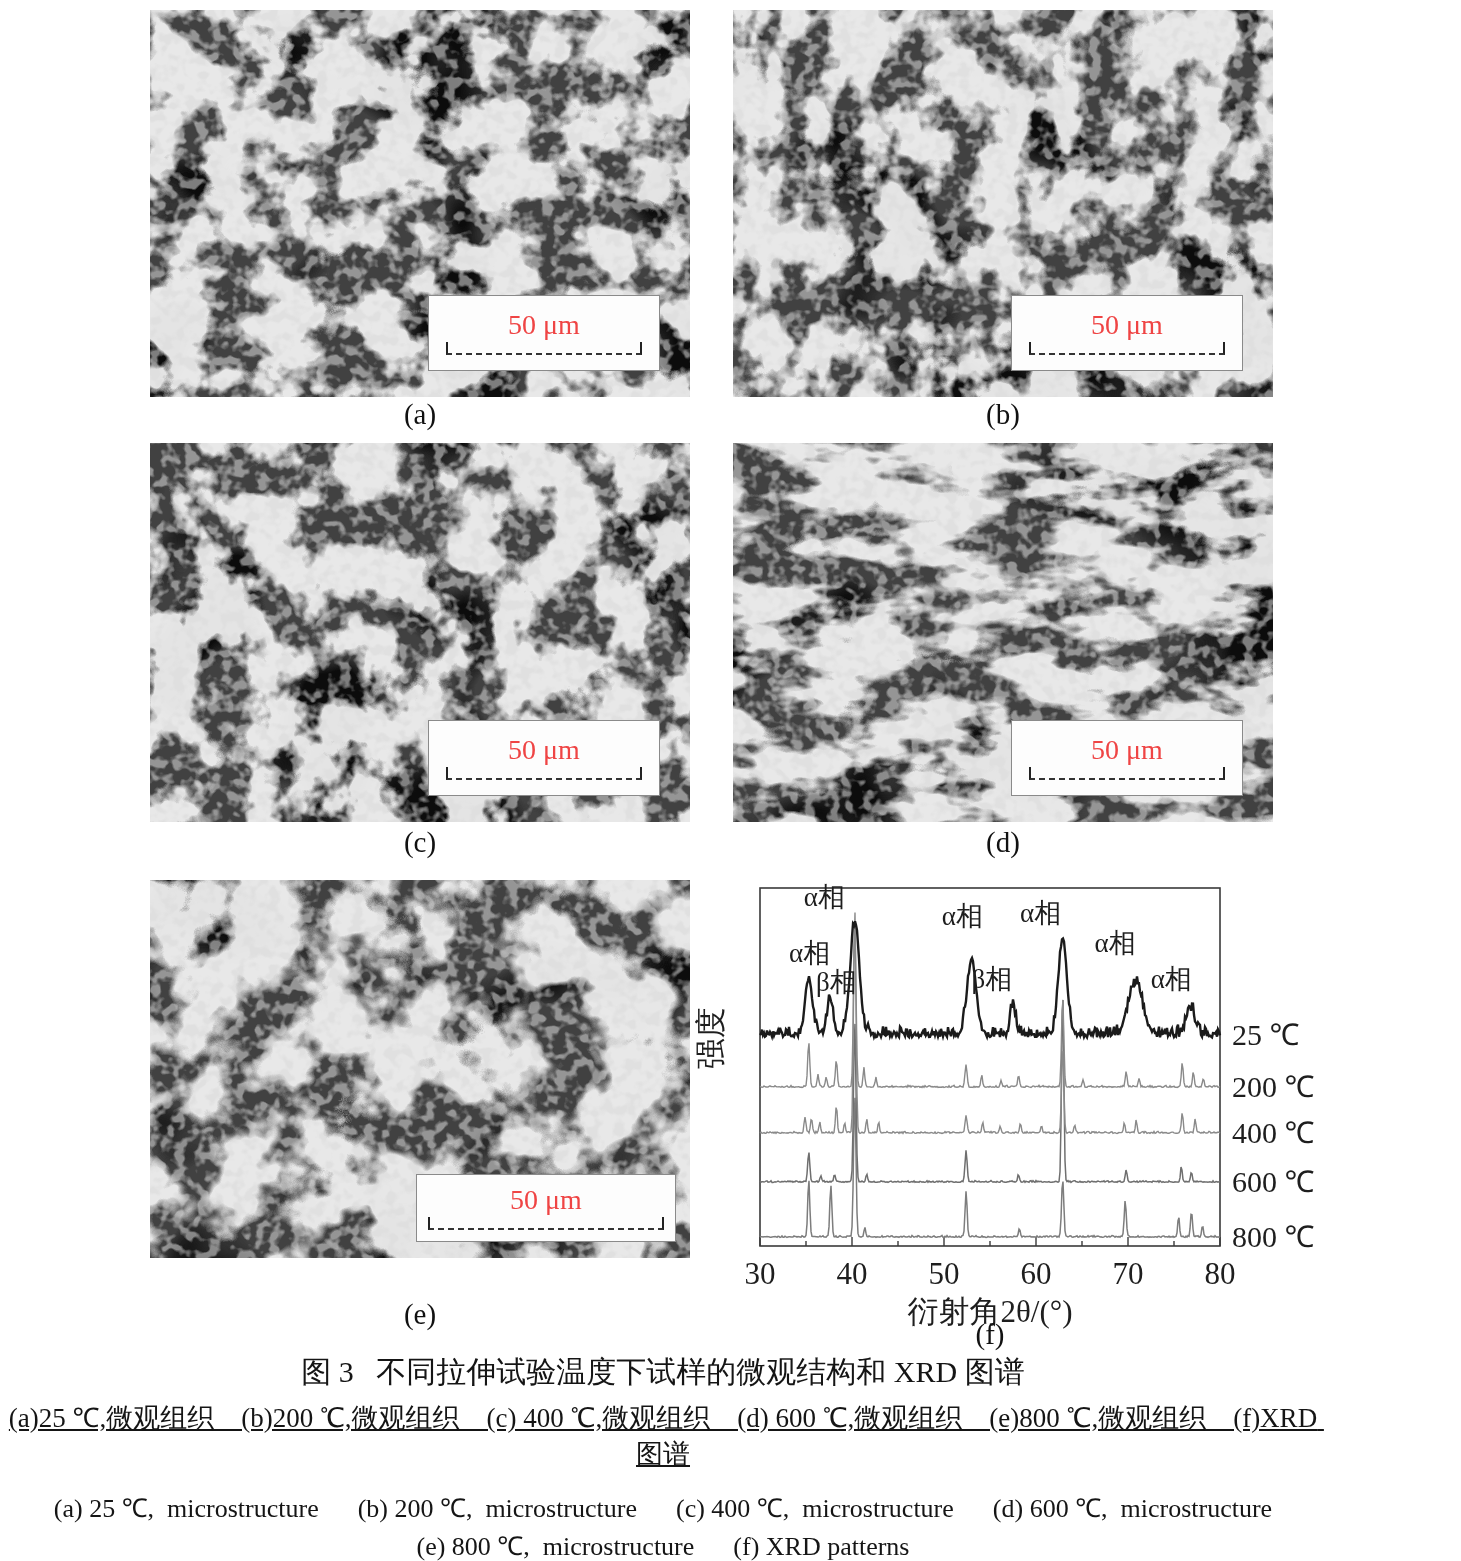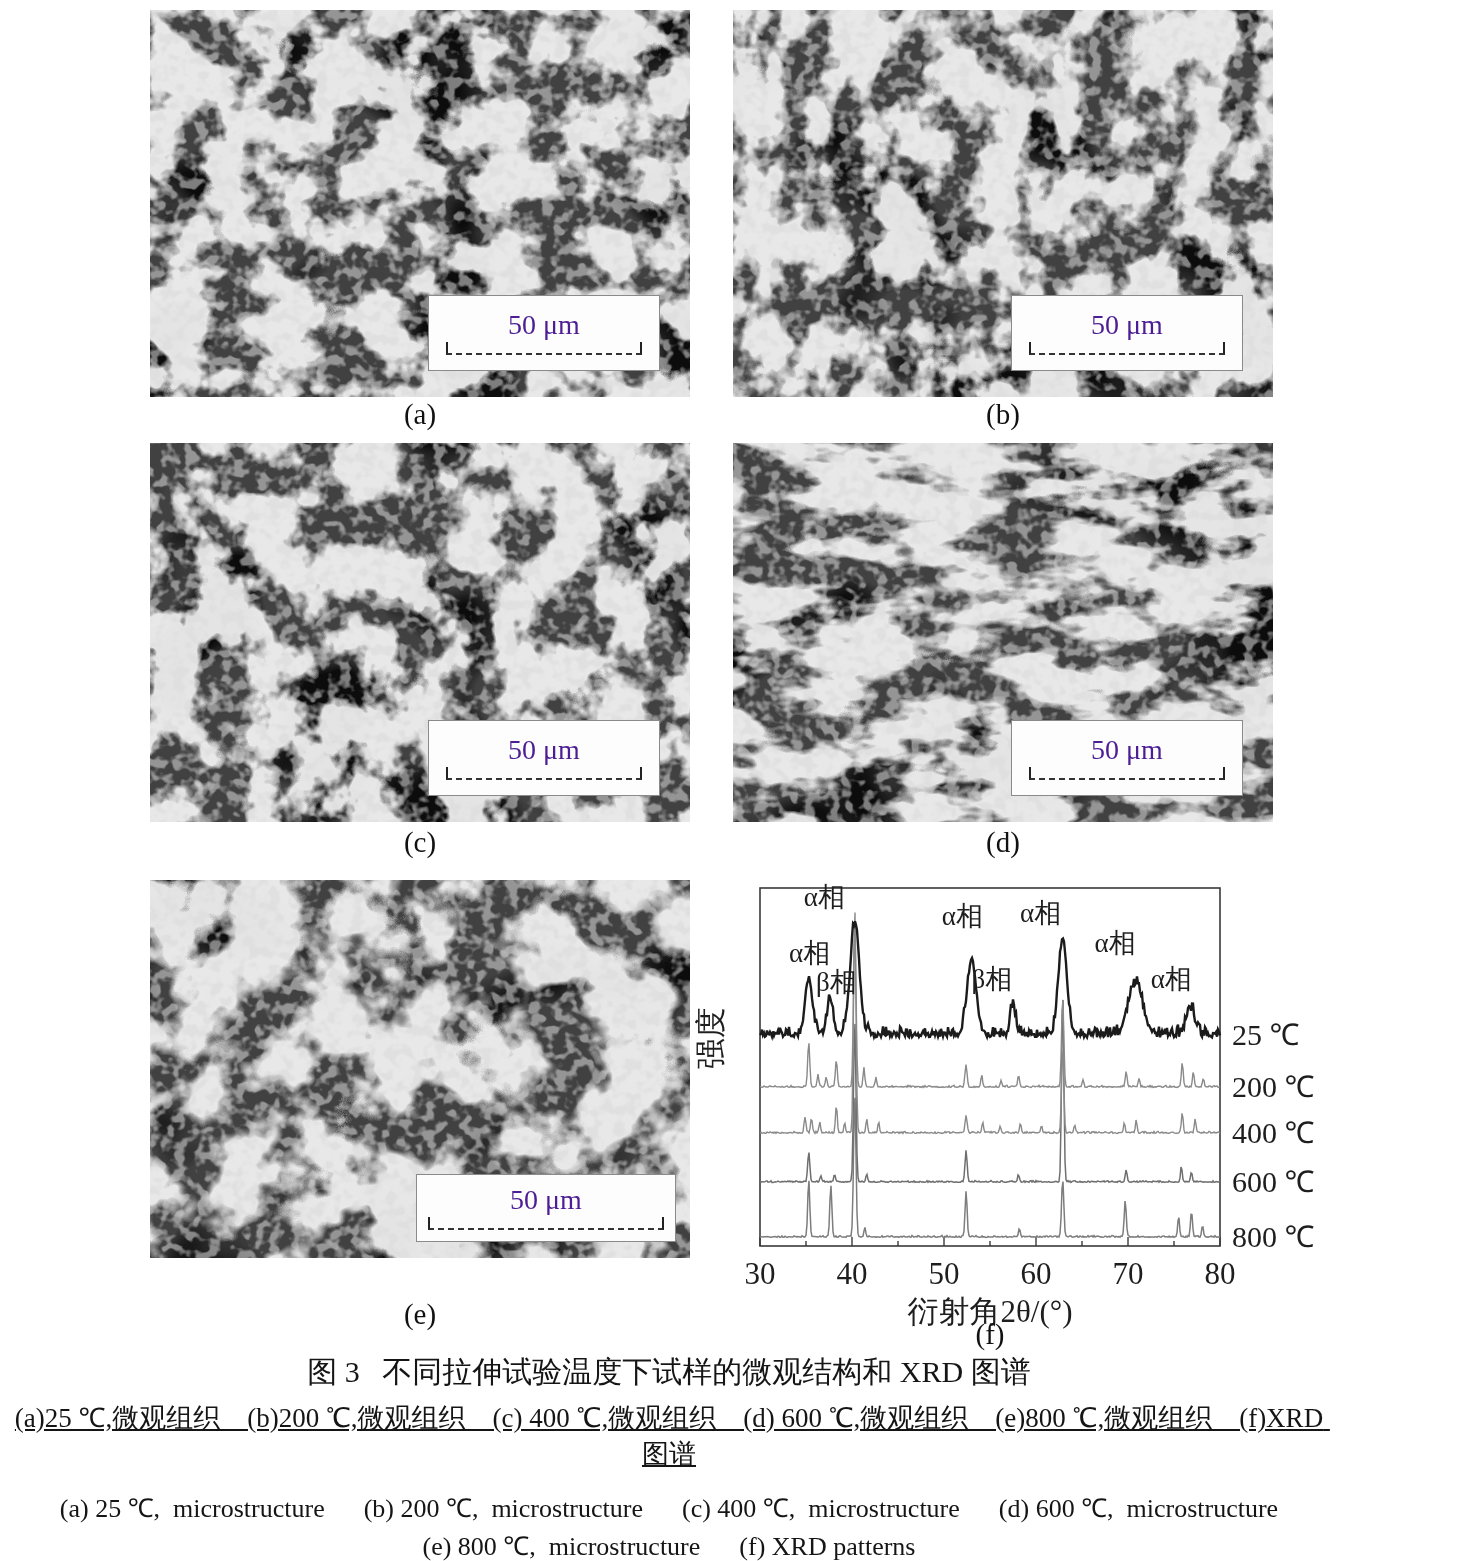--- a/index.html
+++ b/index.html
@@ -4,26 +4,26 @@
 <style>
   html,body{margin:0;padding:0;background:#ffffff;}
   #page{position:relative;width:1461px;height:1561px;background:#fff;overflow:hidden;
         font-family:"Liberation Serif",serif;color:#1e1e1e;}
   .micro{position:absolute;margin:0;padding:0;overflow:hidden;background:#414141;}
   .micro svg.tex{position:absolute;left:0;top:0;display:block;}
   .scalebox{position:absolute;right:30px;bottom:26px;width:230px;height:74px;background:#fdfdfd;
             border:1px solid #8a8a8a;display:flex;flex-direction:column;align-items:center;
             justify-content:center;gap:3px;z-index:2;}
   .scalebox.e{right:14px;bottom:16px;width:258px;height:66px;}
-  .scaletext{font:28px "Liberation Serif",serif;color:#4c1d95;line-height:1;}
+  .scaletext{font:28px "Liberation Serif",serif;color:#ef4444;line-height:1;}
   .scalebar{width:192px;height:11px;border-left:2px solid #222;border-right:2px solid #222;
             border-bottom:2px dashed #333;}
   .scalebox.e .scalebar{width:232px;}
   .plabel{position:absolute;text-align:center;font:29px "Liberation Serif",serif;color:#111;}
-  .cap{position:absolute;left:10px;width:1318px;text-align:center;white-space:pre-wrap;color:#151515;}
+  .cap{position:absolute;left:4px;width:1318px;text-align:center;white-space:pre-wrap;color:#151515;}
   .cap.zh1{font-size:30px;}
   .cap.zh2{font-size:27px;text-decoration:underline;}
   .cap.en1{font-size:27px;}
   .cap.en2{font-size:26px;}
   #xrd-wrap{position:absolute;left:695px;top:880px;width:705px;height:470px;}
   .ctx{font-family:"Liberation Serif",serif;fill:#1e1e1e;}
   .big{font-size:31px;}
   .ann{font-size:27px;}
   .tlab{font-size:30px;}
 </style>

